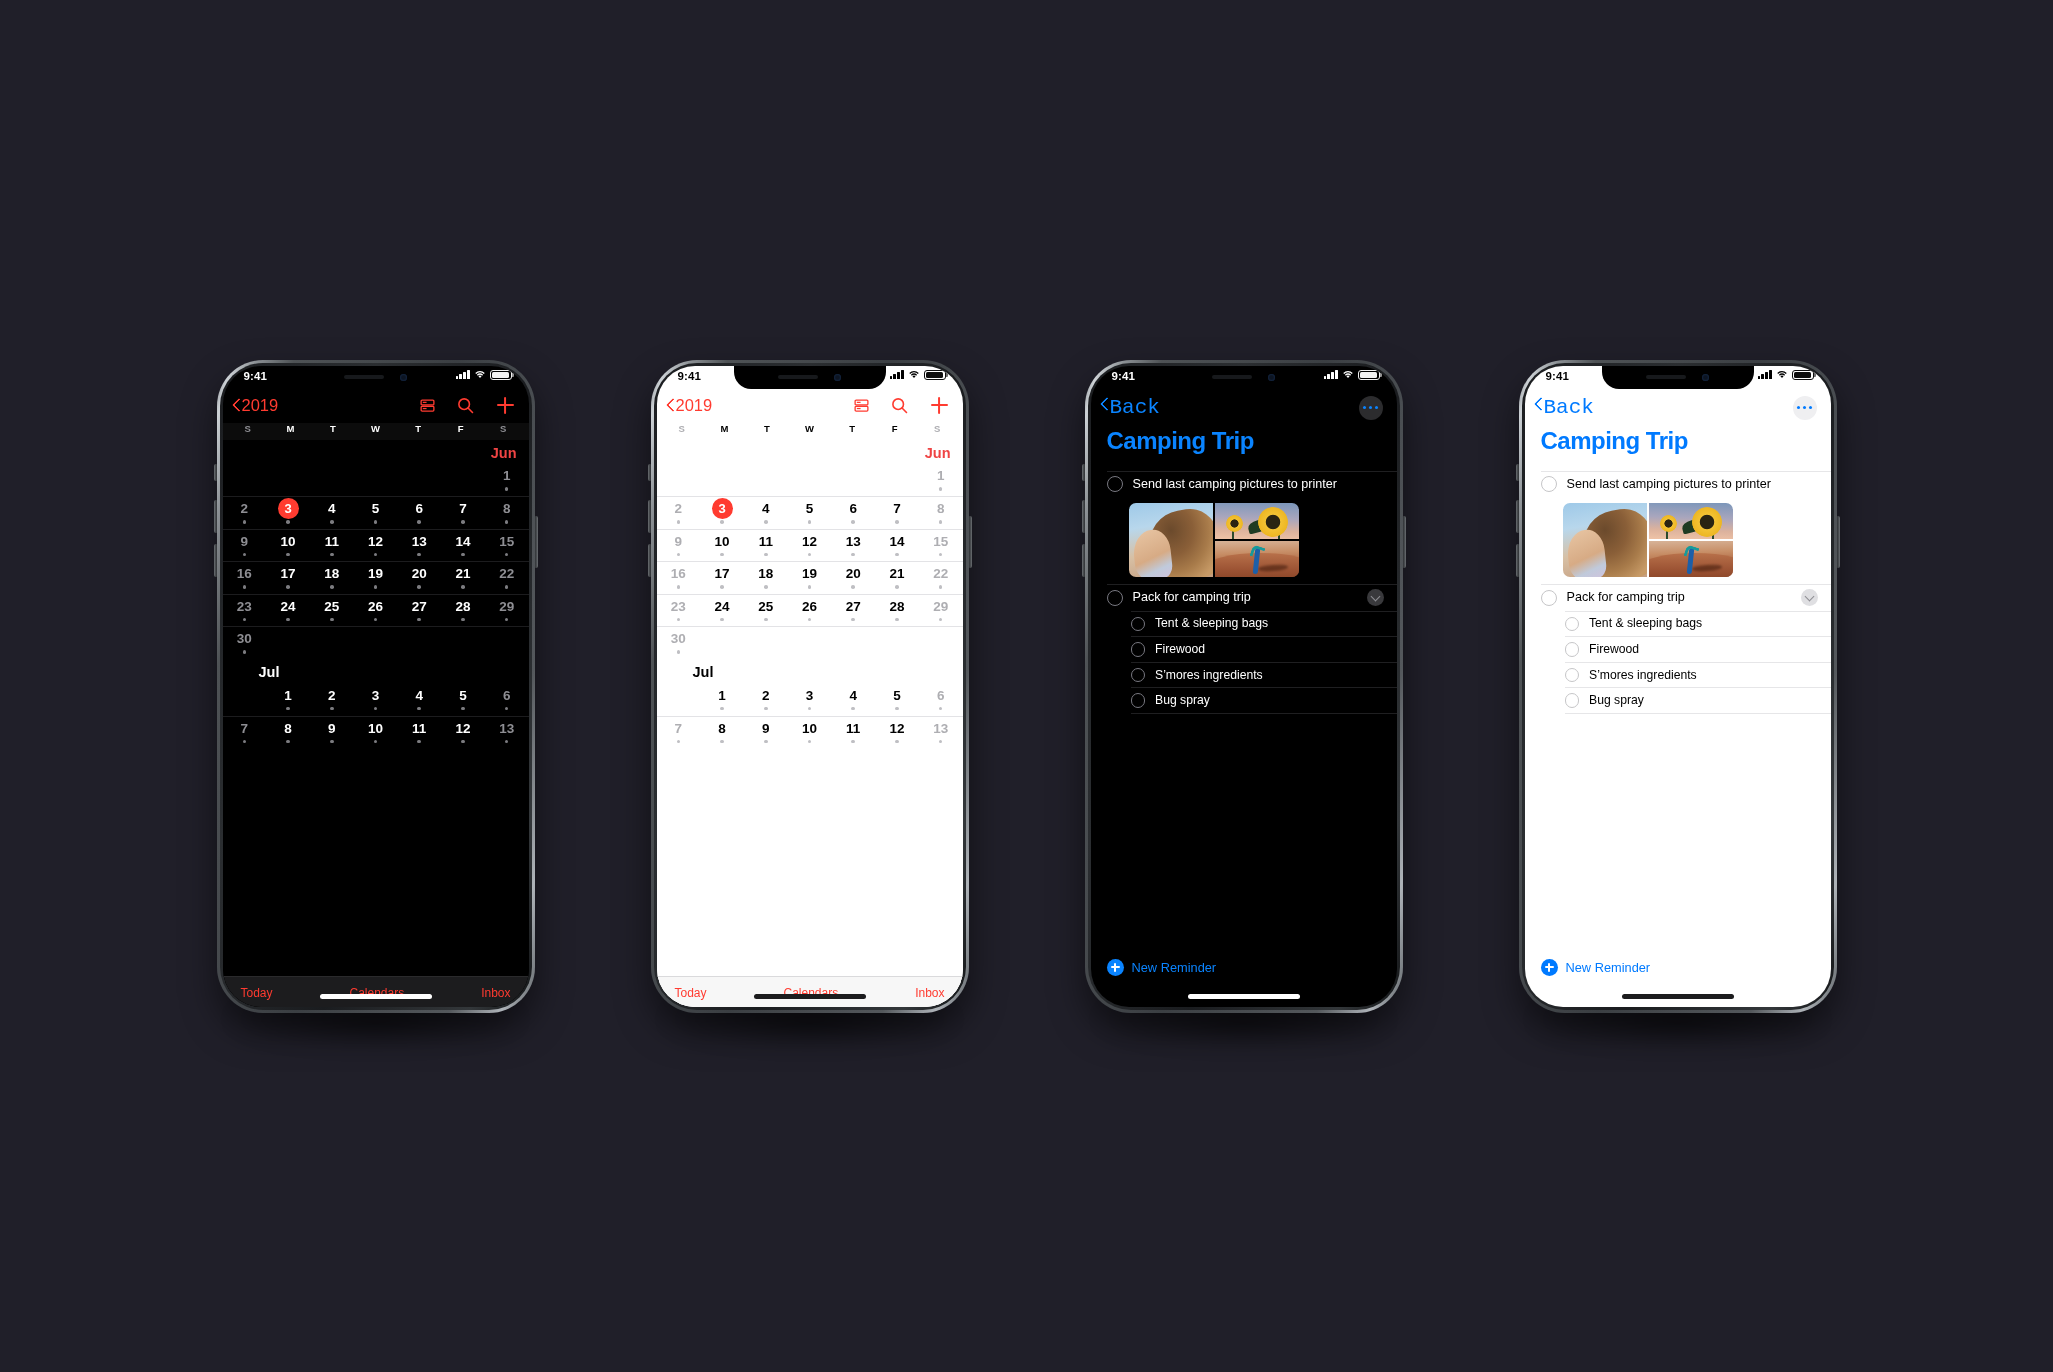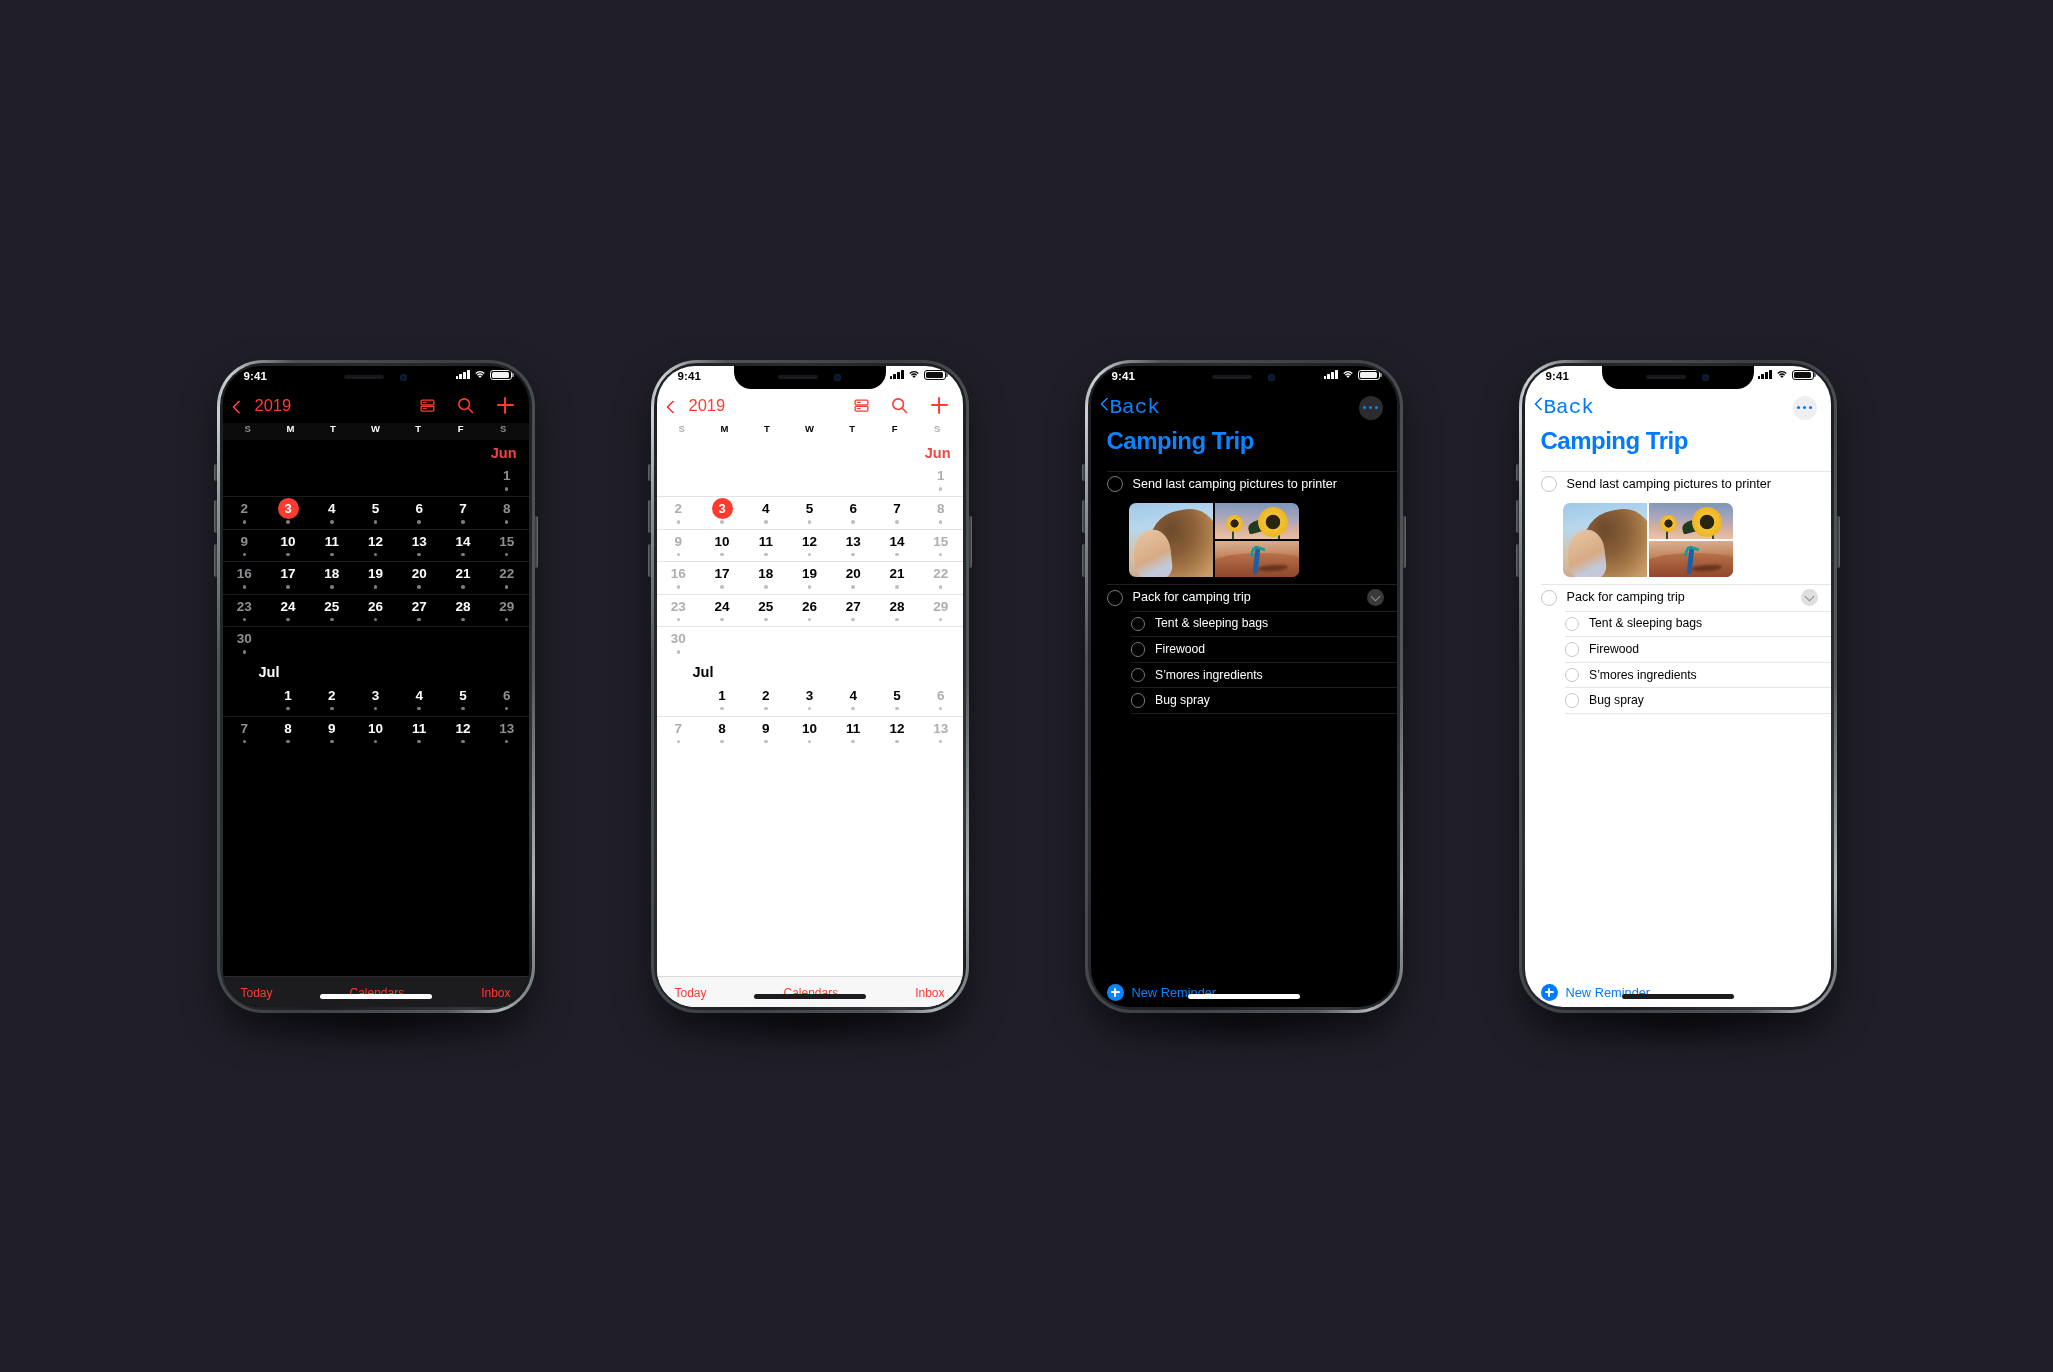--- a/index.html
+++ b/index.html
@@ -178,22 +178,22 @@
   
   .cal-nav {
     display: flex;
     align-items: center;
     justify-content: space-between;
     padding: 1px 14px 4px 9px;
     height: 32px;
   }
   .cal-year {
     display: flex;
-    align-items: flex-end;
-    gap: 14px;
+    align-items: center;
+    gap: 1px;
     color: #FF3B30;
     font-size: 16.5px;
     font-weight: 400;
     cursor: pointer;
   }
   .light .cal-year { color: #FF3B30; }
   .chev-left {
     width: 9px; height: 15px;
     position: relative;
   }
@@ -515,21 +515,21 @@
     width: 36%; height: 6px;
     background: rgba(60,24,10,0.55);
     border-radius: 50%;
     transform: rotate(-4deg);
     filter: blur(1px);
   }
 
   .new-reminder {
     position: absolute;
     left: 16px;
-    bottom: 31px;
+    bottom: 56px;
     display: flex;
     align-items: center;
     gap: 8px;
     cursor: pointer;
   }
   .plus-circle {
     width: 17px; height: 17px;
     border-radius: 50%;
     background: #0A84FF;
     position: relative;

